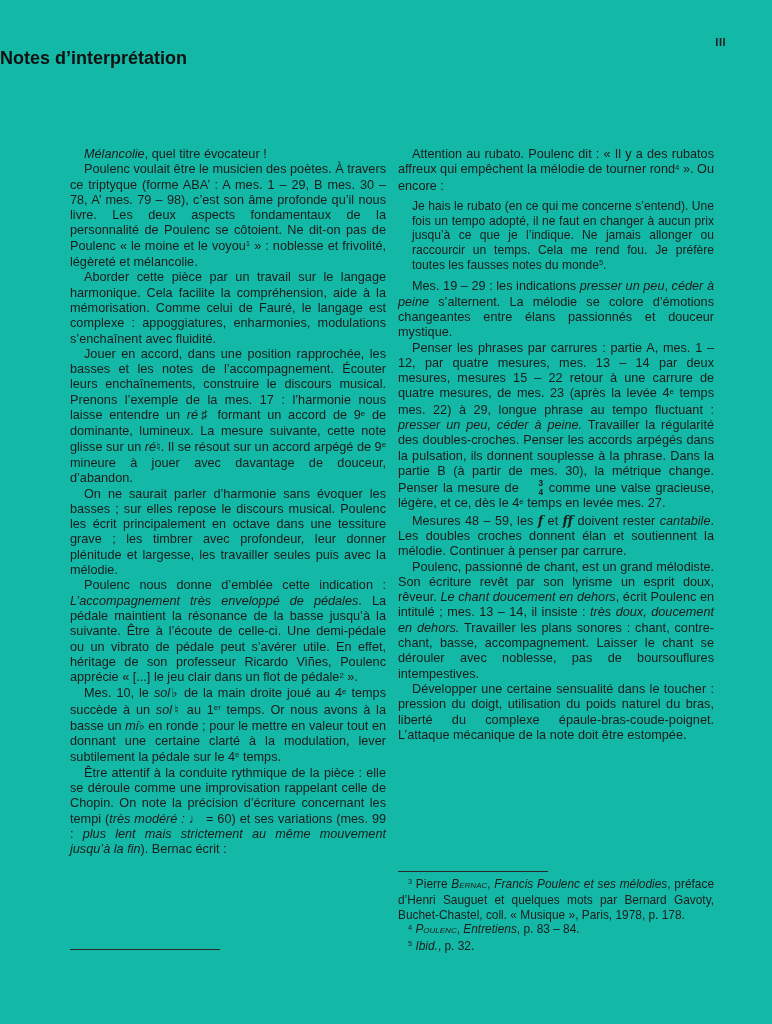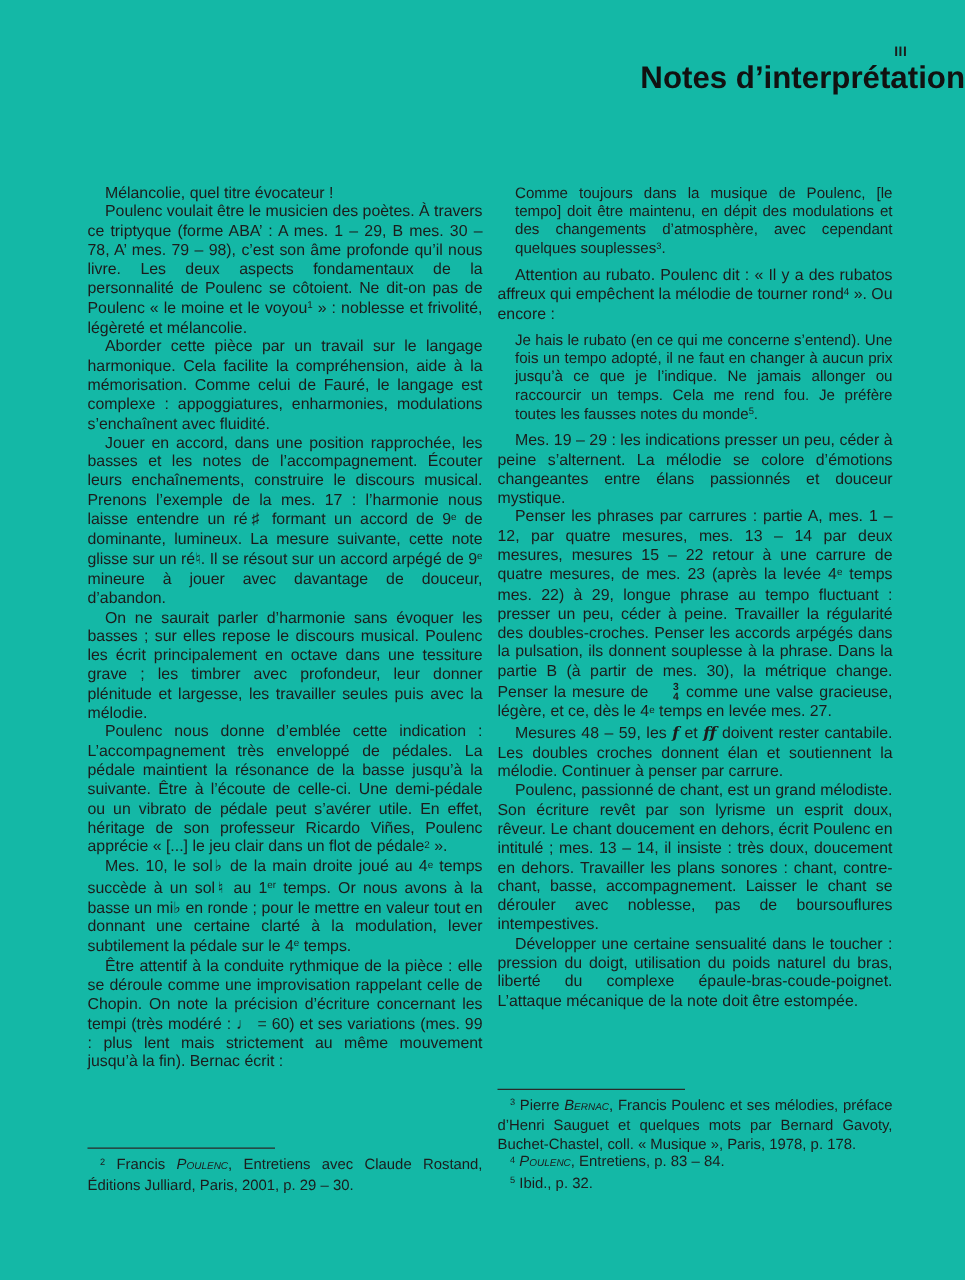--- a/index.html
+++ b/index.html
@@ -7,40 +7,40 @@
     position:relative; width:772px; height:1024px; background:#14b8a6;
     font-family:"Liberation Sans","DejaVu Sans",sans-serif; color:#1c1c1c;
     overflow:hidden;
   }
   .page-number {
     position:absolute; top:36px; right:46px;
     font-size:11px; font-weight:bold; letter-spacing:0.5px;
   }
   .title {
     position:absolute; top:48px; left:0; width:100%; margin:0;
-    text-align:right; font-size:25px; font-weight:bold; color:#111;
+    text-align:left; font-size:18px; font-weight:bold; color:#111;
   }
   .columns {
     position:absolute; top:147px; left:70px; width:644px;
     display:flex; gap:12px;
   }
   .column { width:316px; height:808px; display:flex; flex-direction:column; }
   .para {
     margin:0; text-align:justify; text-indent:14px;
     font-size:12.7px; line-height:15.3px;
   }
   .para.quote {
     margin:5px 0 5px 14px; text-indent:0;
     font-size:12.1px; line-height:14.7px;
   }
   .body-text > .para.quote:first-child { margin-top:0; }
   .footer { margin-top:auto; }
   .footnote-rule { width:150px; border-top:1.2px solid #2a2a2a; margin:0 0 5px 0; }
   .footnotes .para { font-size:11.9px; line-height:14.5px; text-indent:10px; }
-  .it { }
+  .it { font-style:italic; }
   .sc { font-variant:small-caps;font-style:italic; }
   .sup { font-size:0.62em; position:relative; top:-0.45em; }
   .dyn { font-family:"DejaVu Serif",serif; font-style:italic; font-weight:bold; }
   .frac {
     display:inline-block; vertical-align:-0.30em; text-align:center;
     font-size:8.3px; font-weight:bold; line-height:1; padding:0 1px;
   }
   .frac span { display:block; }
 </style>
 </head>
@@ -59,28 +59,26 @@
           <p class="para"><span>Aborder cette pièce par un travail sur le langage harmonique. Cela facilite la compréhension, aide à la mémorisation. Comme celui de Fauré, le langage est complexe : appoggiatures, enharmonies, modulations s’enchaînent avec fluidité.</span></p>
           <p class="para"><span>Jouer en accord, dans une position rapprochée, les basses et les notes de l’accompagnement. Écouter leurs enchaînements, construire le discours musical. Prenons l’exemple de la mes. 17 : l’harmonie nous laisse entendre un </span><span class="it">ré</span><span>♯ formant un accord de 9</span><span class="sup">e</span><span> de dominante, lumineux. La mesure suivante, cette note glisse sur un </span><span class="it">ré</span><span>♮. Il se résout sur un accord arpégé de 9</span><span class="sup">e</span><span> mineure à jouer avec davantage de douceur, d’abandon.</span></p>
           <p class="para"><span>On ne saurait parler d’harmonie sans évoquer les basses ; sur elles repose le discours musical. Poulenc les écrit principalement en octave dans une tessiture grave ; les timbrer avec profondeur, leur donner plénitude et largesse, les travailler seules puis avec la mélodie.</span></p>
           <p class="para"><span>Poulenc nous donne d’emblée cette indication : </span><span class="it">L’accompagnement très enveloppé de pédales</span><span>. La pédale maintient la résonance de la basse jusqu’à la suivante. Être à l’écoute de celle-ci. Une demi-pédale ou un vibrato de pédale peut s’avérer utile. En effet, héritage de son professeur Ricardo Viñes, Poulenc apprécie « [...] le jeu clair dans un flot de pédale</span><span class="sup">2</span><span> ».</span></p>
           <p class="para"><span>Mes. 10, le </span><span class="it">sol</span><span>♭ de la main droite joué au 4</span><span class="sup">e</span><span> temps succède à un </span><span class="it">sol</span><span>♮ au 1</span><span class="sup">er</span><span> temps. Or nous avons à la basse un </span><span class="it">mi</span><span>♭ en ronde ; pour le mettre en valeur tout en donnant une certaine clarté à la modulation, lever subtilement la pédale sur le 4</span><span class="sup">e</span><span> temps.</span></p>
           <p class="para"><span>Être attentif à la conduite rythmique de la pièce : elle se déroule comme une improvisation rappelant celle de Chopin. On note la précision d’écriture concernant les tempi (</span><span class="it">très modéré :</span><span> ♩ = 60) et ses variations (mes. 99 : </span><span class="it">plus lent mais strictement au même mouvement jusqu’à la fin</span><span>). Bernac écrit :</span></p>
         </div>
       <div class="footer">
         <div class="footnote-rule"></div>
         <div class="footnotes">
-            <p class="para"><span class="sup">2</span><span> Francis </span><span class="sc">Poulenc</span><span>, </span><span class="it">Entretiens avec Claude Rostand</span><span>, Éditions Julliard, Paris, 2001, p. 29 – 30.</span></p>
           </div>
       </div>
     </div>
 
     <div class="column">
       <div class="body-text">
-          <p class="para quote"><span>Comme toujours dans la musique de Poulenc, [le tempo] doit être maintenu, en dépit des modulations et des changements d’atmosphère, avec cependant quelques souplesses</span><span class="sup">3</span><span>.</span></p>
           <p class="para"><span>Attention au rubato. Poulenc dit : « Il y a des rubatos affreux qui empêchent la mélodie de tourner rond</span><span class="sup">4</span><span> ». Ou encore :</span></p>
           <p class="para quote"><span>Je hais le rubato (en ce qui me concerne s’entend). Une fois un tempo adopté, il ne faut en changer à aucun prix jusqu’à ce que je l’indique. Ne jamais allonger ou raccourcir un temps. Cela me rend fou. Je préfère toutes les fausses notes du monde</span><span class="sup">5</span><span>.</span></p>
           <p class="para"><span>Mes. 19 – 29 : les indications </span><span class="it">presser un peu</span><span>, </span><span class="it">céder à peine</span><span> s’alternent. La mélodie se colore d’émotions changeantes entre élans passionnés et douceur mystique.</span></p>
           <p class="para"><span>Penser les phrases par carrures : partie A, mes. 1 – 12, par quatre mesures, mes. 13 – 14 par deux mesures, mesures 15 – 22 retour à une carrure de quatre mesures, de mes. 23 (après la levée 4</span><span class="sup">e</span><span> temps mes. 22) à 29, longue phrase au tempo fluctuant : </span><span class="it">presser un peu, céder à peine.</span><span> Travailler la régularité des doubles-croches. Penser les accords arpégés dans la pulsation, ils donnent souplesse à la phrase. Dans la partie B (à partir de mes. 30), la métrique change. Penser la mesure de </span><span class="frac"><span>3</span><span>4</span></span><span> comme une valse gracieuse, légère, et ce, dès le 4</span><span class="sup">e</span><span> temps en levée mes. 27.</span></p>
           <p class="para"><span>Mesures 48 – 59, les </span><span class="dyn">f</span><span> et </span><span class="dyn">ff</span><span> doivent rester </span><span class="it">cantabile</span><span>. Les doubles croches donnent élan et soutiennent la mélodie. Continuer à penser par carrure.</span></p>
           <p class="para"><span>Poulenc, passionné de chant, est un grand mélodiste. Son écriture revêt par son lyrisme un esprit doux, rêveur. </span><span class="it">Le chant doucement en dehors</span><span>, écrit Poulenc en intitulé ; mes. 13 – 14, il insiste : </span><span class="it">très doux, doucement en dehors.</span><span> Travailler les plans sonores : chant, contre-chant, basse, accompagnement. Laisser le chant se dérouler avec noblesse, pas de boursouflures intempestives.</span></p>
           <p class="para"><span>Développer une certaine sensualité dans le toucher : pression du doigt, utilisation du poids naturel du bras, liberté du complexe épaule-bras-coude-poignet. L’attaque mécanique de la note doit être estompée.</span></p>
         </div>
       <div class="footer">
         <div class="footnote-rule"></div>

